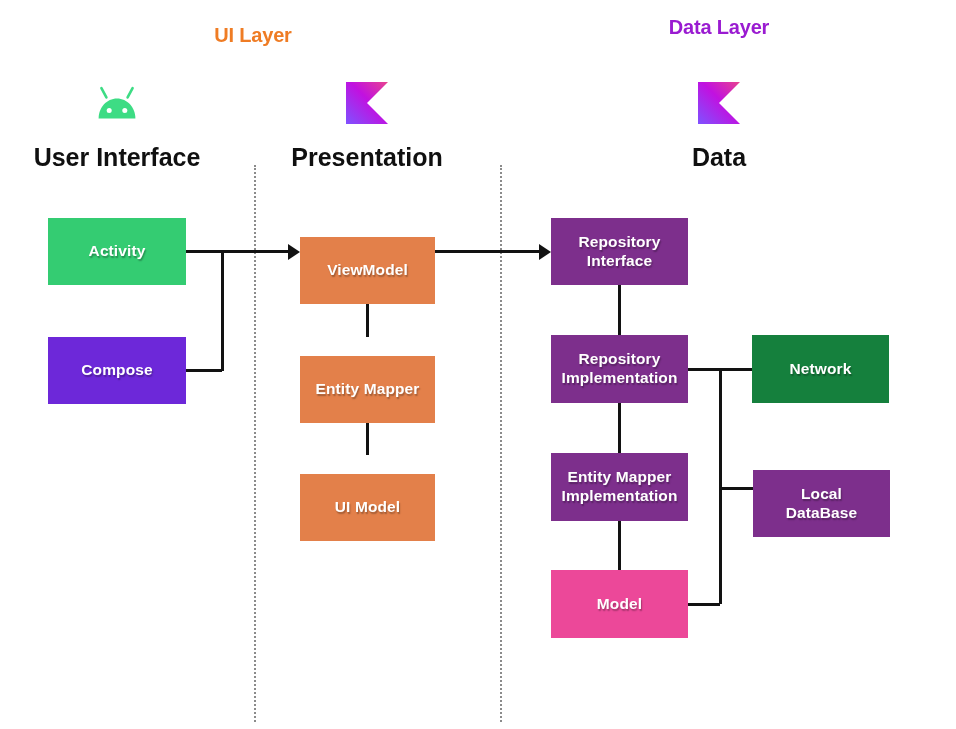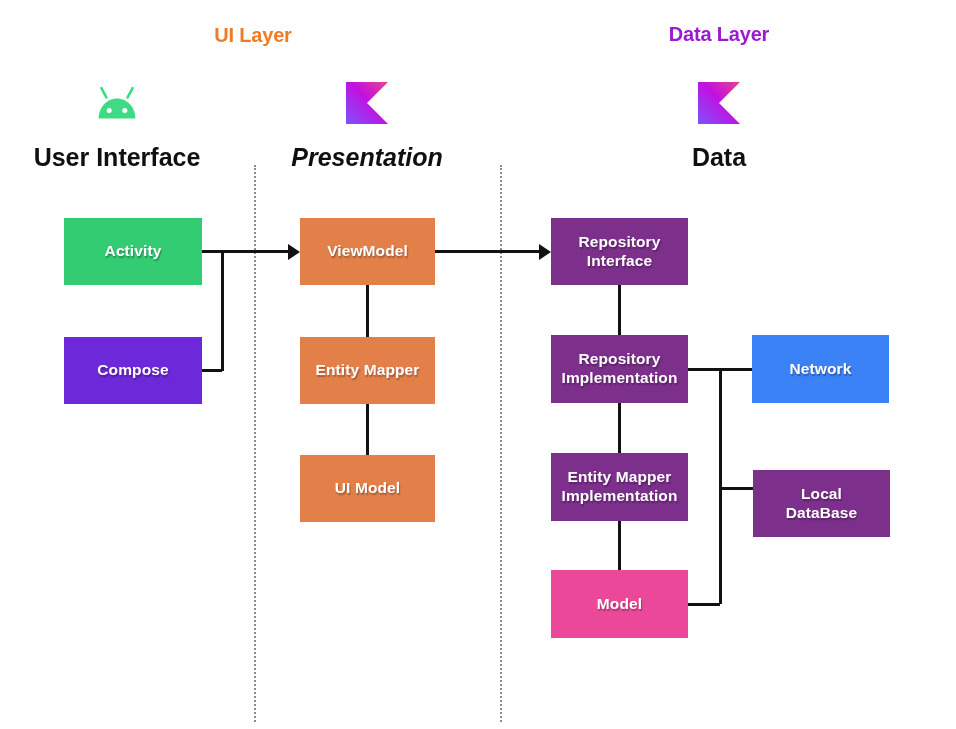--- a/index.html
+++ b/index.html
@@ -51,22 +51,22 @@
     text-align: center;
     color: #ffffff;
     font-size: 15.5px;
     font-weight: bold;
     line-height: 1.22;
     letter-spacing: 0.1px;
     text-shadow: 1px 1.5px 1.5px rgba(0,0,0,0.30);
     padding: 2px 6px;
     z-index: 3;
   }
-  .node.green  { background: #34CC72; margin-left: 16px; }
-  .node.orange { background: #E3804A; }
+  .node.green  { background: #34CC72; }
+  .node.orange { background: #E3804A; margin-top: 19px; }
   .node.purple { background: #7D2F8C; }
 
   
   .conn {
     position: absolute;
     background: #121212;
     z-index: 1;
   }
   .conn.h { height: 3px; }
   .conn.v { width: 3px; }
@@ -83,21 +83,21 @@
   
   .android-icon { display: block; }
   .kotlin-icon  { display: block; }
 </style>
 </head>
 <body>
 
 <div id="canvas">
 
   <div class="layer-title" id="title-ui-layer" style="left: 253px; top: 24px; color: rgb(239, 124, 36);">UI Layer</div>
-  <div class="layer-title" id="title-data-layer" style="left: 719px; top: 23px; color: rgb(154, 27, 209);">Data Layer</div>
+  <div class="layer-title" id="title-data-layer" style="left: 719px; top: 16px; color: rgb(154, 27, 209);">Data Layer</div>
 
   <div class="col-icon" id="icon-user-interface" style="left: 117px; top: 82px;">
     <svg class="android-icon" width="62" height="40" viewBox="0 0 62 40" aria-hidden="true">
       <g fill="#3DDC84">
         <path d="M12.6 36.5 C12.6 25.2 20.8 16.4 31 16.4 C41.2 16.4 49.4 25.2 49.4 36.5 Z"></path>
         <rect x="16.6" y="4.2" width="2.6" height="13.2" rx="1.3" transform="rotate(-28 17.9 10.8)"></rect>
         <rect x="42.8" y="4.2" width="2.6" height="13.2" rx="1.3" transform="rotate(28 44.1 10.8)"></rect>
       </g>
       <circle cx="23.2" cy="28.6" r="2.5" fill="#ffffff"></circle>
       <circle cx="38.8" cy="28.6" r="2.5" fill="#ffffff"></circle>
@@ -124,21 +124,21 @@
           <stop offset="0%" stop-color="#E8438E"></stop>
           <stop offset="45%" stop-color="#C111E0"></stop>
           <stop offset="100%" stop-color="#7F52FF"></stop>
         </linearGradient>
       </defs>
       <path d="M0 0 H60 L30 30 L60 60 H0 Z" fill="url(#kgrad2)"></path>
     </svg>
   </div>
 
   <div class="col-label" id="label-user-interface" style="left: 117px; top: 143px;">User Interface</div>
-  <div class="col-label" id="label-presentation" style="left: 367px; top: 143px; font-style: italic;">Presentation</div>
+  <div class="col-label" id="label-presentation" style="left: 367px; top: 143px;">Presentation</div>
   <div class="col-label" id="label-data" style="left: 719px; top: 143px;">Data</div>
 
   <div class="divider" id="divider-0" style="left: 254px; top: 165px; height: 557px;"></div>
   <div class="divider" id="divider-1" style="left: 500px; top: 165px; height: 557px;"></div>
 
   <div class="conn h" id="c-activity-h" style="left: 186px; width: 36px; top: 250px;"></div>
 
   <div class="conn h" id="c-compose-h" style="left: 186px; width: 36px; top: 369px;"></div>
 
   <div class="conn v" id="c-ui-bus-v" style="top: 251.5px; height: 119px; left: 220.5px;"></div>
@@ -165,16 +165,16 @@
 
   <div class="node green" id="node-activity" style="left: 48px; top: 218px; width: 138px; height: 67px; background: rgb(52, 204, 114);">Activity</div>
   <div class="node green" id="node-compose" style="left: 48px; top: 337px; width: 138px; height: 67px; background: #6d28d9;">Compose</div>
   <div class="node orange" id="node-viewmodel" style="left: 300px; top: 218px; width: 135px; height: 67px; background: rgb(227, 128, 74);">ViewModel</div>
   <div class="node orange" id="node-entity-mapper" style="left: 300px; top: 337px; width: 135px; height: 67px; background: rgb(227, 128, 74);">Entity Mapper</div>
   <div class="node orange" id="node-ui-state" style="left: 300px; top: 455px; width: 135px; height: 67px; background: rgb(227, 128, 74);">UI Model</div>
   <div class="node purple" id="node-repository-interface" style="left: 551px; top: 218px; width: 137px; height: 67px; background: rgb(125, 47, 140);">Repository<br>Interface</div>
   <div class="node purple" id="node-repository-implementation" style="left: 551px; top: 335px; width: 137px; height: 68px; background: rgb(125, 47, 140);">Repository<br>Implementation</div>
   <div class="node purple" id="node-entity-mapper-implementation" style="left: 551px; top: 453px; width: 137px; height: 68px; background: rgb(125, 47, 140);">Entity Mapper<br>Implementation</div>
   <div class="node purple" id="node-model" style="left: 551px; top: 570px; width: 137px; height: 68px; background: #ec4899;">Model</div>
-  <div class="node purple" id="node-network" style="left: 752px; top: 335px; width: 137px; height: 68px; background: #3b82f6;">Network</div>
+  <div class="node purple" id="node-network" style="left: 752px; top: 335px; width: 137px; height: 68px; background: #15803d;">Network</div>
   <div class="node purple" id="node-local-database" style="left: 753px; top: 455px; width: 137px; height: 67px; background: rgb(125, 47, 140); margin-top: 15px;">Local<br>DataBase</div>
 
 </div>
 
 </body></html>

